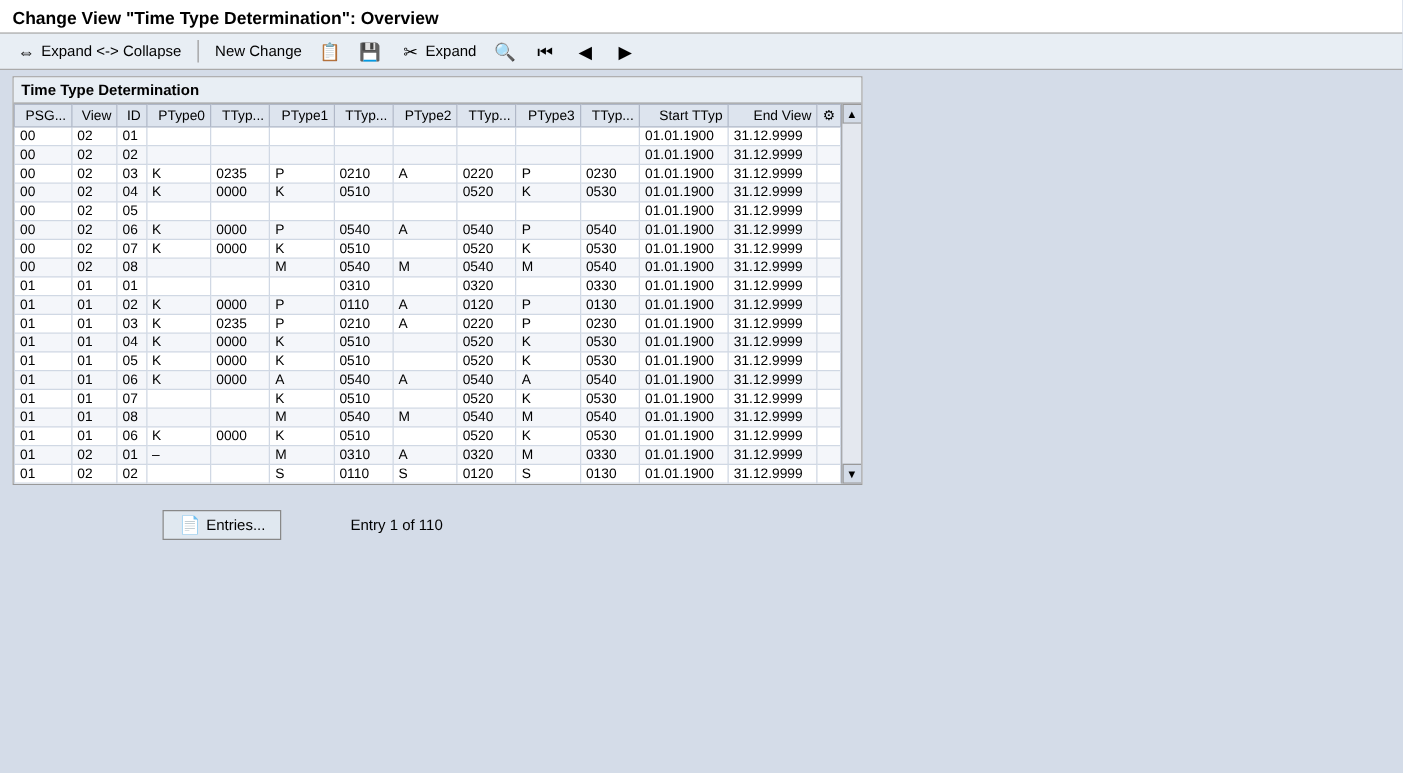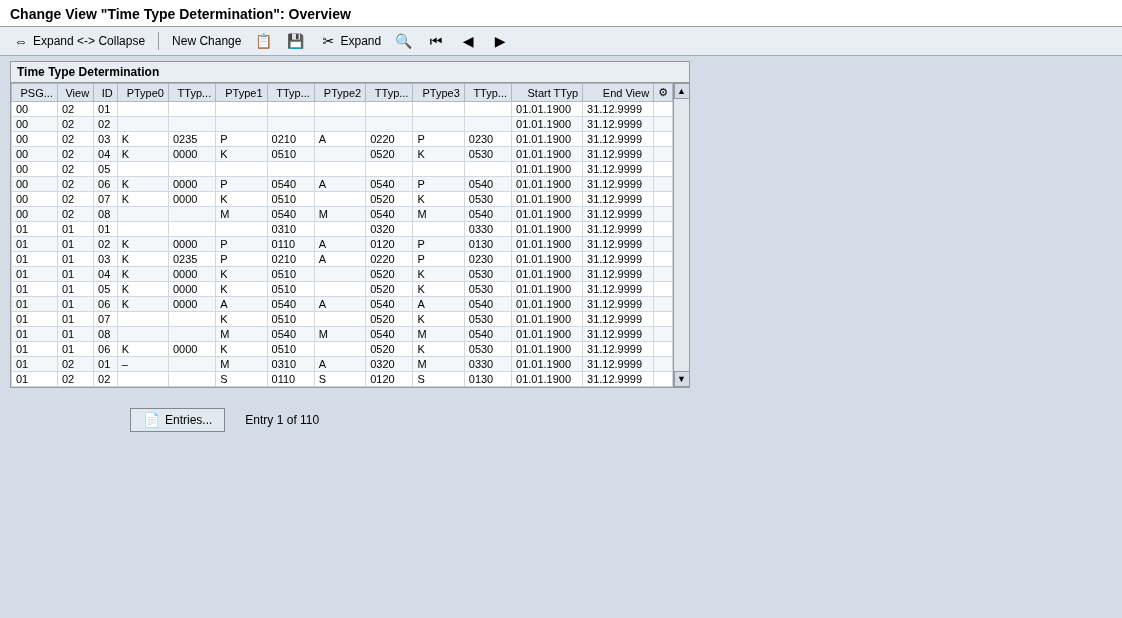--- a/index.html
+++ b/index.html
@@ -138,20 +138,21 @@
       align-items: center;
       gap: 4px;
       padding: 3px 12px;
       background: #e0e8f0;
       border: 1px solid #888;
       cursor: pointer;
       font-size: 12px;
     }
     .entry-info {
       font-size: 12px;
+      margin-left: 35px;
     }
   </style>
 </head>
 <body>
 
 <div class="title-bar">
   <h1>Change View "Time Type Determination": Overview</h1>
 </div>
 
 <div class="toolbar">

